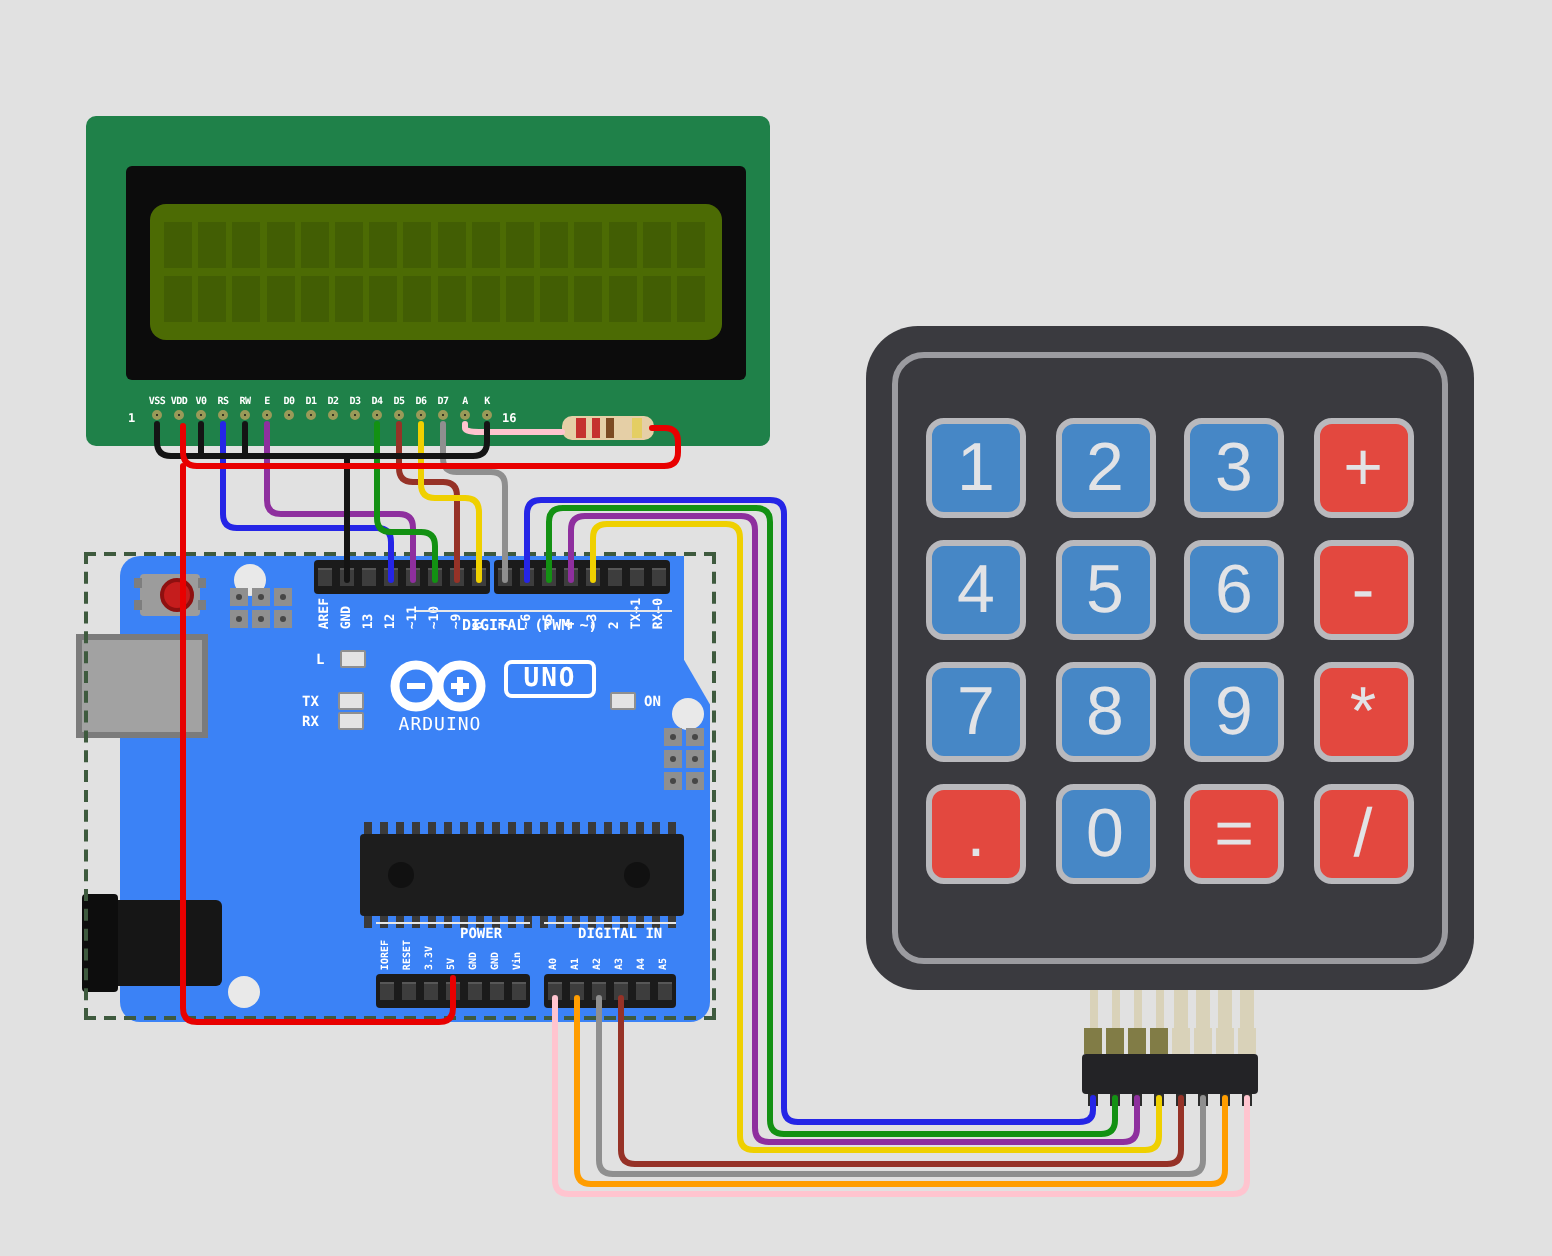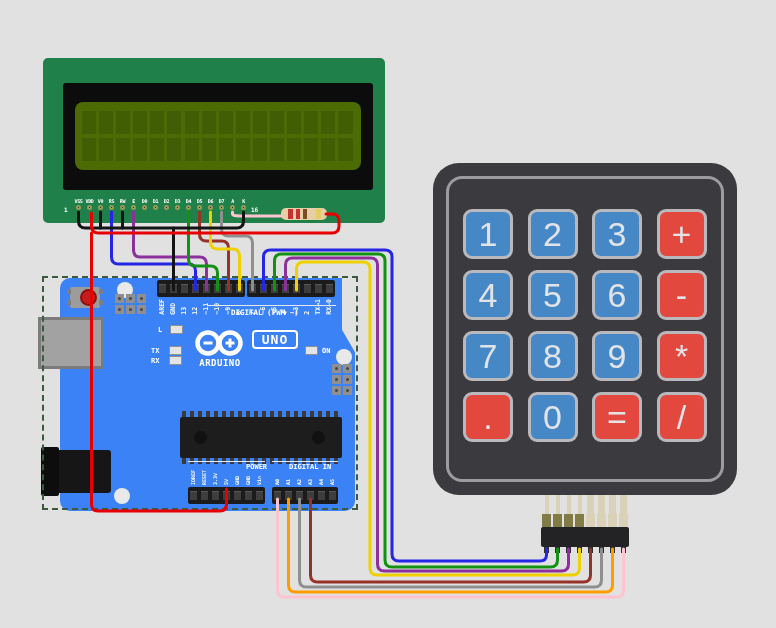--- a/index.html
+++ b/index.html
@@ -64,28 +64,28 @@
   .pl-dl{left:97px;top:21px}.pl-dr{left:187px;top:21px}
   .pl-pw{left:128px;top:174px;height:33px;align-items:flex-end}
   .pl-an{left:212px;top:174px;height:33px;align-items:flex-end}
   .pl-pw .vtext,.pl-an .vtext{font-size:5px}
   .sline{position:absolute;height:1px;background:#e8e8e8}
   .sl-dig{left:148px;top:27px;width:128px}
   .sl-pw{left:128px;top:183px;width:77px}
   .sl-an{left:212px;top:183px;width:66px}
   .btxt{position:absolute;font-weight:700;color:#fff;white-space:nowrap}
   .t-dig{left:171px;top:30px;font-size:7.5px}
-  .t-pw{left:186px;top:185px;font-size:7px}
+  .t-pw{left:170px;top:185px;font-size:7px}
   .t-an{left:229px;top:185px;font-size:7px}
   .led{position:absolute;width:13px;height:9px;background:#e4e4e4;border:1px solid #8f8f8f;border-radius:1px}
   .led-l{left:110px;top:47px}.led-tx{left:109px;top:68px}.led-rx{left:109px;top:78px}.led-on{left:245px;top:68px}
   .ltxt{position:absolute;font-size:7px;font-weight:700;color:#fff}
   .lt-l{left:98px;top:48px}.lt-tx{left:91px;top:69px}.lt-rx{left:91px;top:79px}.lt-on{left:262px;top:69px}
   .logo{position:absolute;left:132px;top:49px}
-  .brand{position:absolute;left:130px;top:80px;width:60px;text-align:center;font-size:9px;font-weight:700;letter-spacing:.5px;color:#fff}
+  .brand{position:absolute;left:130px;top:80px;width:60px;text-align:center;font-size:9px;font-weight:400;letter-spacing:.5px;color:#fff}
   .unobox{position:absolute;left:192px;top:52px;width:46px;height:19px;border:2px solid #fff;border-radius:4px;
           display:flex;align-items:center;justify-content:center;font-size:13px;font-weight:700;letter-spacing:1px;color:#fff}
   .chip{position:absolute;left:120px;top:139px;width:162px;height:41px;background:#1d1d1d;border-radius:2px}
   .chip::before,.chip::after{content:"";position:absolute;top:14px;width:13px;height:13px;border-radius:50%;background:#111}
   .chip::before{left:14px}.chip::after{left:132px}
   .legs{position:absolute;left:122px;width:158px;height:6px;background:repeating-linear-gradient(90deg,#3a3a3a 0 4px,transparent 4px 8px)}
   .legs-t{top:133px}.legs-b{top:180px}
   
   .keypad{position:absolute;left:433px;top:163px;width:304px;height:332px;background:#3a3a3f;border-radius:26px;z-index:10}
   .keypad-inner{position:absolute;left:13px;top:13px;right:13px;bottom:13px;border:3px solid #9b9ba0;border-radius:16px}

